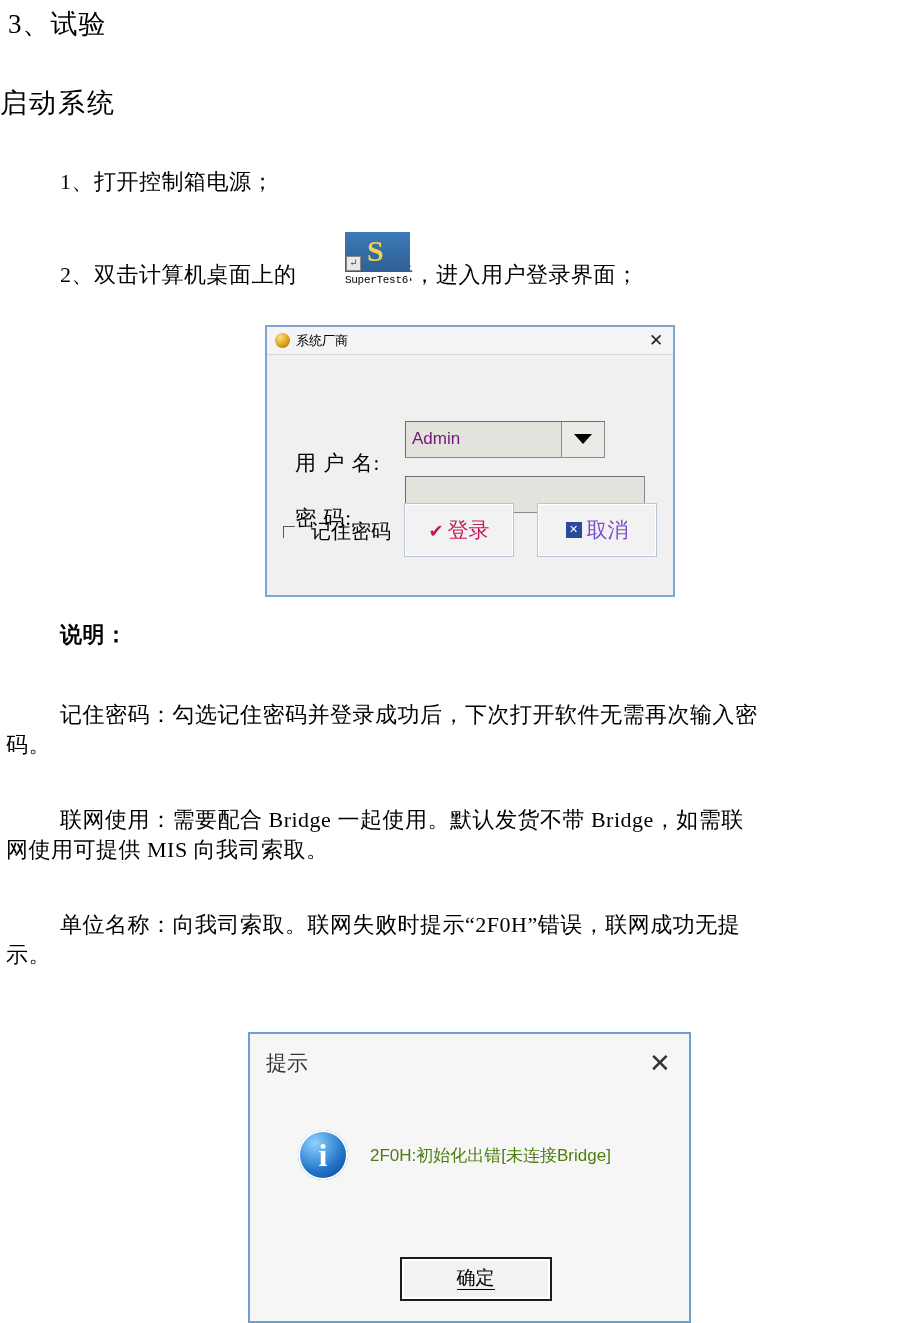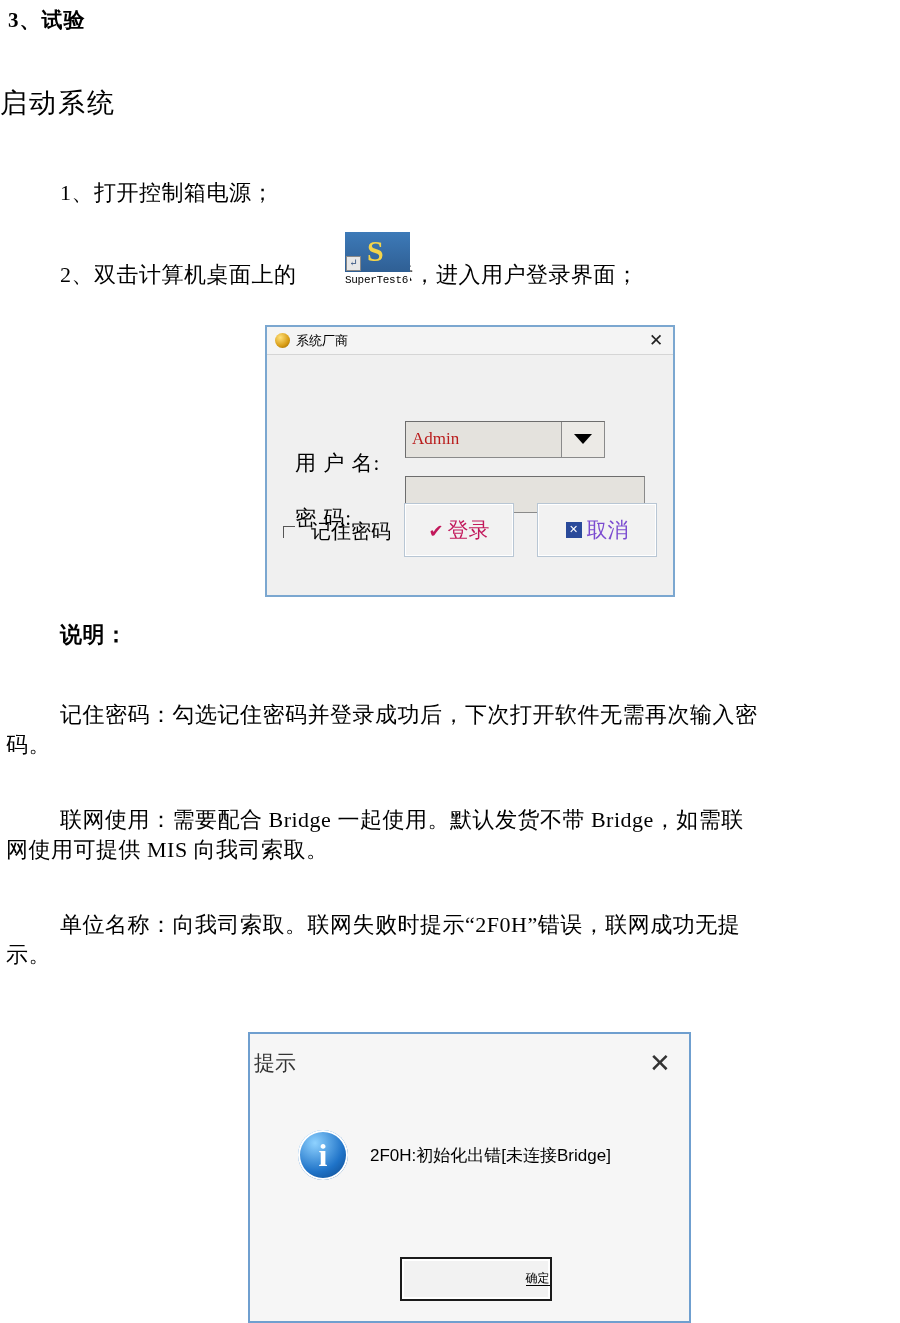--- a/index.html
+++ b/index.html
@@ -17,41 +17,41 @@
     width: 900px;
     height: 1323px;
     padding: 0;
   }
 
   
   .h-section {
     position: absolute;
     left: 8px;
     top: 6px;
-    font-size: 21px;
-    font-weight: bold;
+    font-size: 27px;
+    font-weight: normal;
     letter-spacing: 1px;
   }
   .h-title {
     position: absolute;
     left: 0;
     top: 85px;
     width: 768px;
     text-align: left;
     font-size: 27px;
     font-weight: normal;
     letter-spacing: 2px;
   }
   .para {
     position: absolute;
     font-size: 22px;
     line-height: 30px;
     letter-spacing: 0.5px;
   }
-  .p1 { left: 60px; top: 178px; }
+  .p1 { left: 60px; top: 167px; }
   .p2 { left: 60px; top: 260px; }
   .p2 .inline-icon-gap { display: inline-block; width: 72px; }
   .p-note { left: 60px; top: 620px; font-weight: bold; }
   .p3 { left: 60px; top: 700px; width: 840px; }
   .p3 .l2 { display: block; margin-left: -54px; }
   .p4 { left: 60px; top: 805px; width: 840px; }
   .p4 .l2 { display: block; margin-left: -54px; }
   .p5 { left: 60px; top: 910px; width: 845px; }
   .p5 .l2 { display: block; margin-left: -54px; }
 
@@ -156,23 +156,23 @@
     color: #000;
     letter-spacing: 1px;
     margin-top: 48px;
   }
   .field {
     background: #e4e2dd;
     border: 1px solid #8a8a8a;
     border-top-color: #6d6d6d;
     border-left-color: #6d6d6d;
     box-sizing: border-box;
-    font-family: Liberation Serif, serif;
+    font-family: Liberation Sans, sans-serif;
     font-size: 17px;
-    color: #b91c1c;
+    color: #701a75;
     display: flex;
     align-items: center;
     padding-left: 6px;
   }
   .row-user { left: 28px; top: 46px; }
   .row-user .ld-label { width: 110px; }
   .field-user { width: 200px; height: 37px; position: relative; }
   .combo-btn {
     position: absolute;
     right: 0; top: 0;
@@ -250,21 +250,21 @@
     height: 291px;
     background: #f6f6f6;
     border: 2px solid #6f9fcf;
     box-sizing: border-box;
     font-family: "Liberation Sans", sans-serif;
   }
   .pd-titlebar {
     height: 58px;
     display: flex;
     align-items: center;
-    padding: 0 12px 0 4px;
+    padding: 0 12px 0 16px;
     box-sizing: border-box;
   }
   .pd-title {
     flex: 1 1 auto;
     font-size: 21px;
     color: #333;
     font-family: "Liberation Sans", sans-serif;
   }
   .pd-close {
     width: 34px; height: 34px;
@@ -293,36 +293,36 @@
     color: #ffffff;
     font-size: 32px;
     font-weight: bold;
     line-height: 50px;
     text-align: center;
     font-family: "Liberation Serif", serif;
   }
   .pd-msg {
     margin-left: 22px;
     font-size: 17px;
-    color: #000000;
+    color: #4d7c0f;
     font-family: "Liberation Sans", sans-serif;
   }
   .pd-ok-wrap {
     position: absolute;
     left: 0; right: 0;
     bottom: 20px;
     display: flex;
     justify-content: center;
   }
   .btn-ok {
     width: 148px; height: 40px;
     border: 2px solid #1b1b1b;
     background: #f2f2f2;
-    display: flex; align-items: center; justify-content: flex-end;
-    font-size: 12px;
+    display: flex; align-items: center; justify-content: center;
+    font-size: 19px;
     font-family: "Liberation Sans", sans-serif;
     color: #000;
     box-shadow: inset 0 0 0 2px #ffffff;
     margin-left: 12px;
   }
   .btn-ok span { border-bottom: 1px solid #000; line-height: 1.1; }
 </style>
 </head>
 <body>
 

